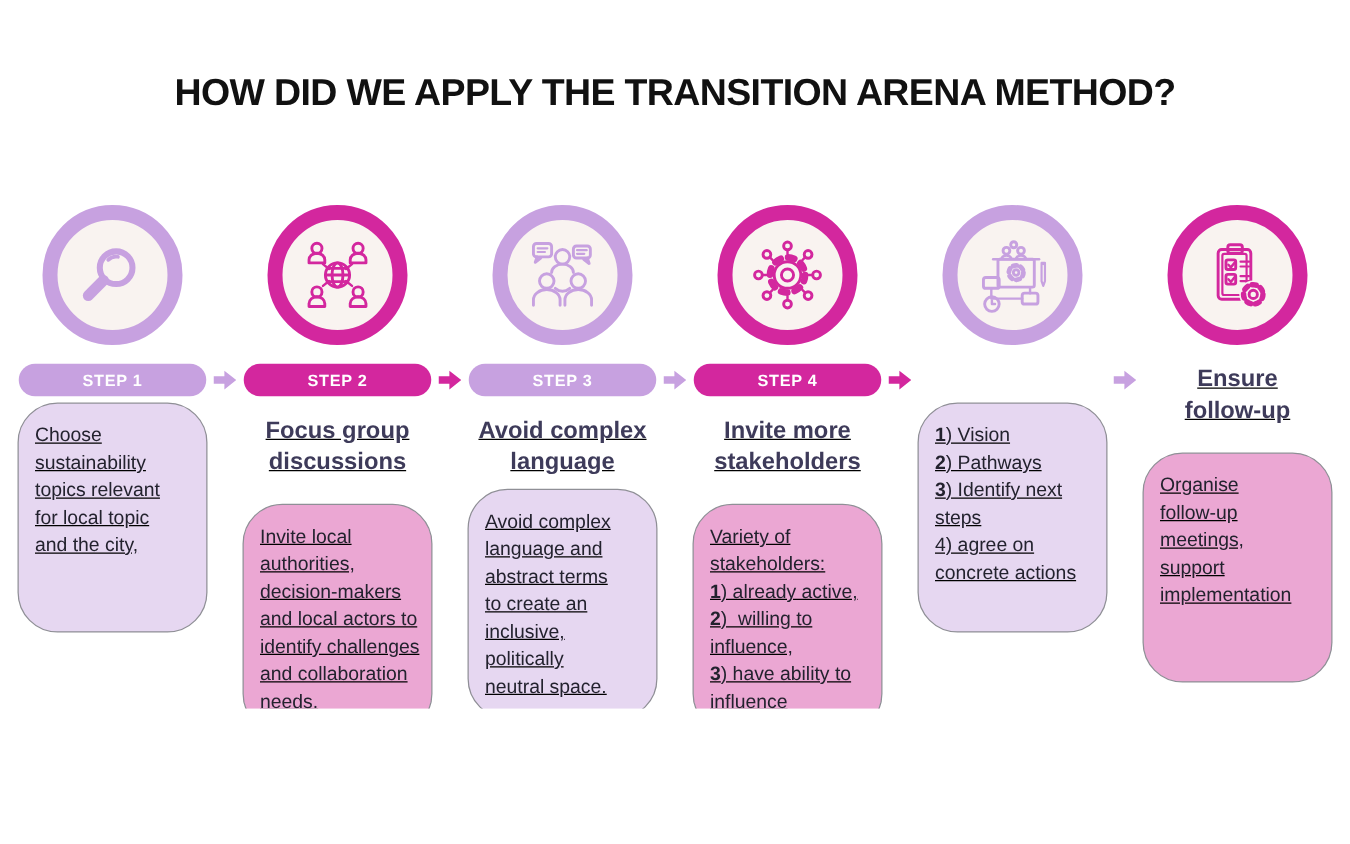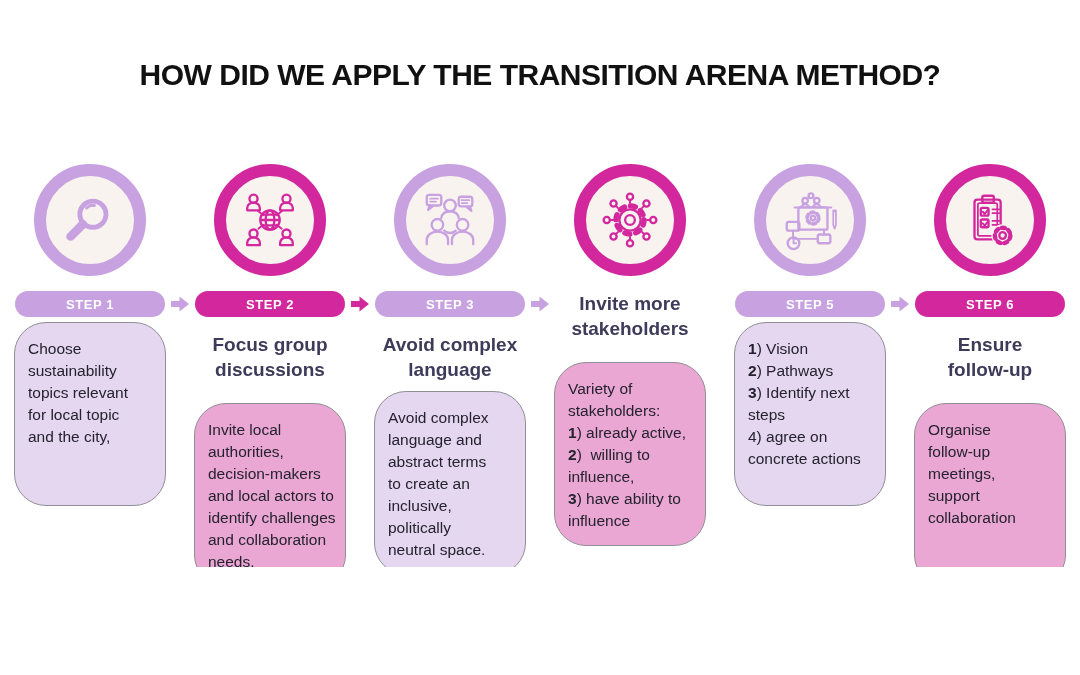--- a/index.html
+++ b/index.html
@@ -8,21 +8,21 @@
     width:1080px; height:567px; background:#fff; overflow:hidden;
     font-family:"Liberation Sans", sans-serif; position:relative;
   }
   .heading {
     padding-top:58px; text-align:center;
     font-size:30px; font-weight:bold; letter-spacing:-0.5px;
     color:var(--headingtext);
   }
   .grid {
     margin-top:72px;
-    display:grid; grid-template-columns:repeat(6,180px);
+    display:grid; grid-template-columns:repeat(6,180px);text-decoration:underline;
   }
   .col { position:relative; }
   .circle {
     width:112px; height:112px; border-radius:50%;
     border:12px solid; margin:0 auto;
     background:var(--iconbg);
     display:flex; align-items:center; justify-content:center;
   }
   .purple  .circle { border-color:var(--purple);  color:var(--purple); }
   .magenta .circle { border-color:var(--magenta); color:var(--magenta); }
@@ -182,20 +182,26 @@
           <circle cx="32" cy="32" r="5"></circle>
           <circle cx="56" cy="32" r="3.2"></circle>
             <circle cx="8" cy="32" r="3.2"></circle>
           <circle cx="32" cy="56" r="3.2"></circle>
             <circle cx="32" cy="8" r="3.2"></circle>
           <circle cx="49" cy="15" r="3.2"></circle>
             <circle cx="15" cy="15" r="3.2"></circle>
           <circle cx="49" cy="49" r="3.2"></circle>
             <circle cx="15" cy="49" r="3.2"></circle>
           <path d="M49.5 32 h3 M11.5 32 h3 M32 49.5 v3 M32 11.5 v3 M44.5 19.5 l2.2 -2.2 M17.3 46.7 l2.2 -2.2 M44.5 44.5 l2.2 2.2 M17.3 17.3 l2.2 2.2" style="stroke-width:2"></path>
+        </svg>
+      </div>
+      <div class="bandrow">
+        <div class="pill">STEP 4</div>
+        <svg class="arrow" viewBox="0 0 20 18">
+          <path d="M1 6 h8.5 V1.5 L19 9 L9.5 16.5 V12 H1 z" fill="currentColor" stroke="none"></path>
         </svg>
       </div>
       <div class="step-title">Invite more
 stakeholders</div>
       <div class="box">
           <div class="ln"><span>Variety of</span></div>
           <div class="ln"><span>stakeholders:</span></div>
           <div class="ln"><span style="font-weight: bold;">1</span><span>) already active,</span></div>
           <div class="ln"><span style="font-weight: bold;">2</span><span>)  willing to</span></div>
           <div class="ln"><span>influence,</span></div>
@@ -217,21 +223,20 @@
           <circle cx="35" cy="30" r="2.3"></circle>
           <rect x="8" y="34" width="13" height="9" rx="2"></rect>
           <rect x="40" y="47" width="13" height="9" rx="2"></rect>
           <path d="M14.5 43 V51.5 H40 M46.5 42 v5" style="stroke-width:2"></path>
           <circle cx="15" cy="56" r="6"></circle>
           <path d="M15 53 v3 h2.6" style="stroke-width:2"></path>
           <path d="M57.5 23 h0 M56 22 v15 M58.8 22 v15 M56 37 l1.4 4 1.4 -4 M56 22 h2.8" style="stroke-width:1.8"></path>
         </svg>
       </div>
       <div class="bandrow">
-        <div class="pill">STEP 5</div>
         <svg class="arrow" viewBox="0 0 20 18">
           <path d="M1 6 h8.5 V1.5 L19 9 L9.5 16.5 V12 H1 z" fill="currentColor" stroke="none"></path>
         </svg>
       </div>
       <div class="box">
           <div class="ln"><span style="font-weight: bold;">1</span><span>) Vision</span></div>
           <div class="ln"><span style="font-weight: bold;">2</span><span>) Pathways</span></div>
           <div class="ln"><span style="font-weight: bold;">3</span><span>) Identify next</span></div>
           <div class="ln"><span>steps</span></div>
           <div class="ln"><span>4) agree on</span></div>
@@ -249,28 +254,25 @@
           <path d="M24.5 23.5 l2 2.2 3.2 -4" style="stroke-width:2"></path>
           <path d="M34.5 21 h7 M34.5 25 h7" style="stroke-width:1.8"></path>
           <rect x="22.5" y="31.5" width="8" height="8" rx="1.5"></rect>
           <path d="M24.5 35.5 l2 2.2 3.2 -4" style="stroke-width:2"></path>
           <path d="M34.5 33 h7 M34.5 37 h7" style="stroke-width:1.8"></path>
           <circle cx="45" cy="48" r="11.5" style="fill:var(--iconbg);stroke:none"></circle>
           <circle cx="45" cy="48" r="8" style="stroke-width:4.5" stroke-dasharray="3.4 3.9"></circle>
           <circle cx="45" cy="48" r="3.4"></circle>
         </svg>
       </div>
-      <div class="bandrow">
-        <div class="pill">STEP 6</div>
-      </div>
       <div class="step-title">Ensure
 follow-up</div>
       <div class="box">
           <div class="ln"><span>Organise</span></div>
           <div class="ln"><span>follow-up</span></div>
           <div class="ln"><span>meetings,</span></div>
           <div class="ln"><span>support</span></div>
-          <div class="ln"><span>collaboration</span></div>
+          <div class="ln"><span>implementation</span></div>
         </div>
     </div>
 
   </div>
 </div>
 
 </body></html>

